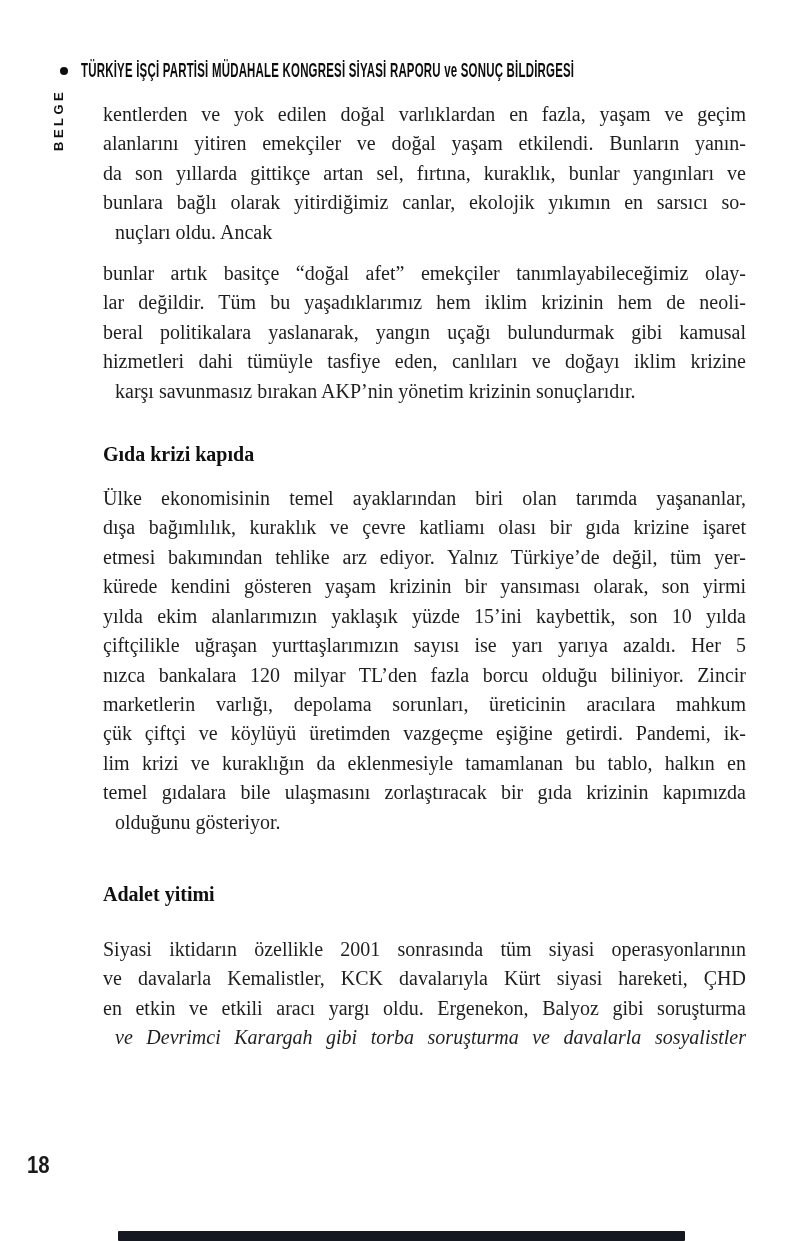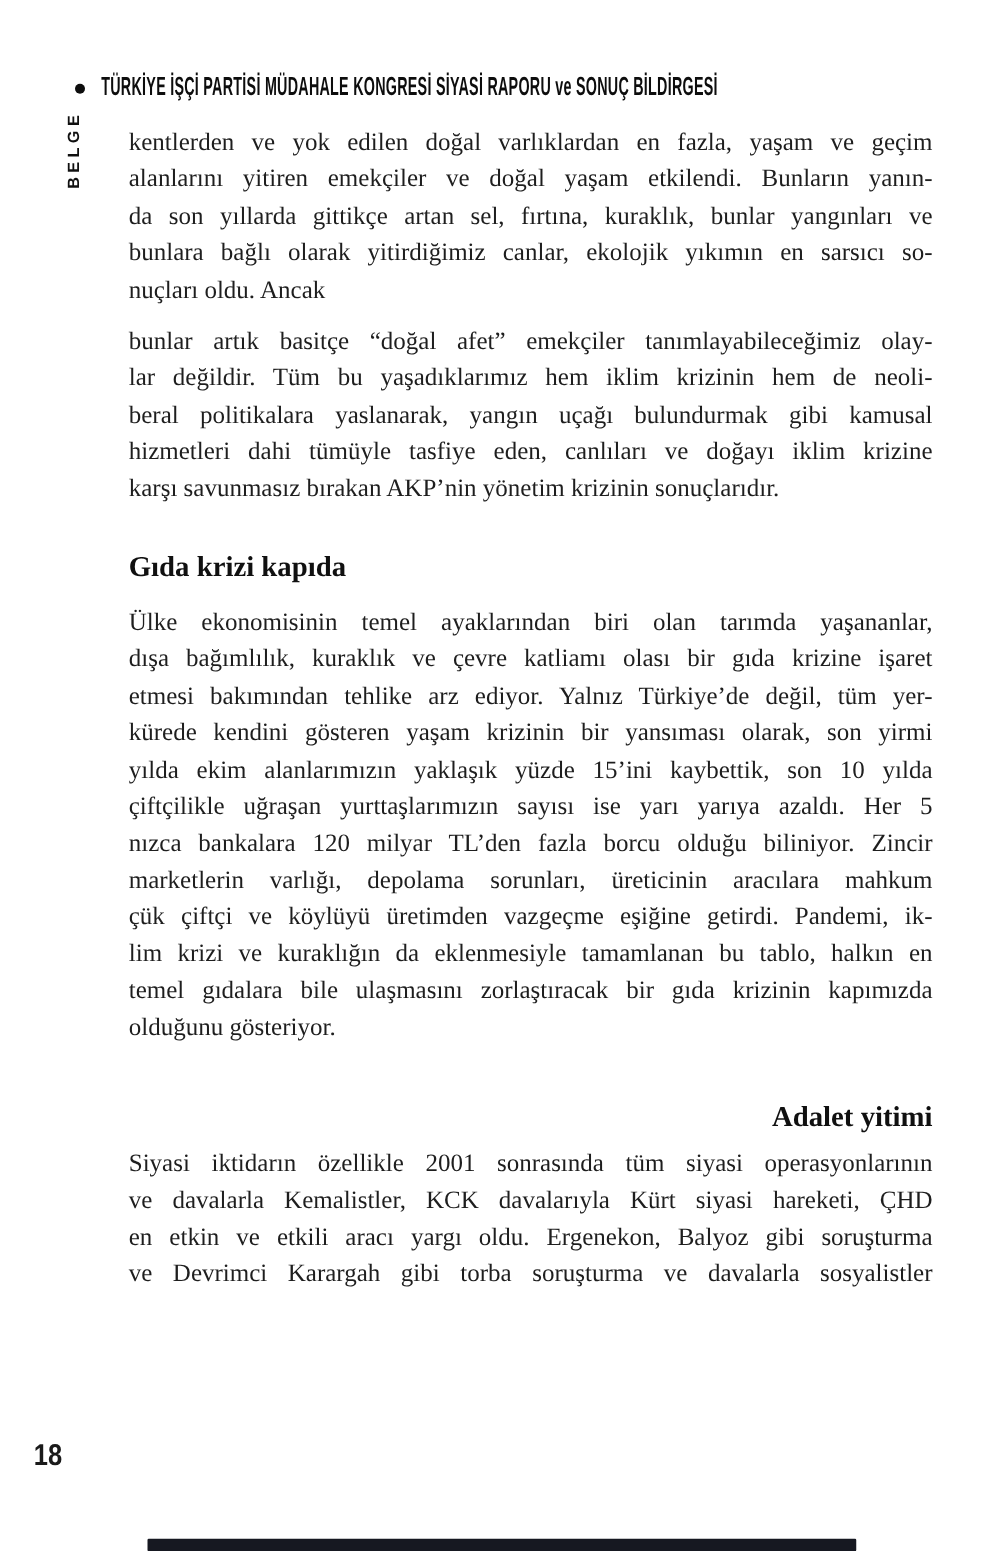--- a/index.html
+++ b/index.html
@@ -48,33 +48,33 @@
   
   .content {
     position: absolute; left: 103px; top: 100px; width: 643px;
     font-size: 20px;
     line-height: 29.4px;
     color: #1e1e1e;
   }
   .para { margin: 0; }
   .para + .para { margin-top: 12px; }
   .para .line { text-align: justify; text-align-last: justify; }
-  .para .line.last { text-align-last: left; }
-  .para.justify-last .line.last { text-align-last: justify; }
+  .para .line.last { text-align-last: left; margin-left: 12px; }
+  .para.justify-last .line.last { text-align-last: justify; font-style: italic; }
 
   .section-heading {
     font-family: "Liberation Serif", "DejaVu Serif", serif;
     font-weight: 700;
-    font-size: 23px;
+    font-size: 20px;
     line-height: 30px;
     color: #101010;
     margin: 0;
   }
   .h-gida   { margin-top: 33px; margin-bottom: 15px; }
-  .h-adalet { margin-top: 42px; margin-bottom: 8px; text-align: right; }
+  .h-adalet { margin-top: 42px; margin-bottom: 26px; }
 
   
   .page-number {
     position: absolute; left: 27px; top: 1151px;
     font-family: "Liberation Sans", sans-serif;
     font-weight: 700;
     font-size: 24px;
     color: #1a1a1a;
     transform: scaleX(0.85);
     transform-origin: left center;

